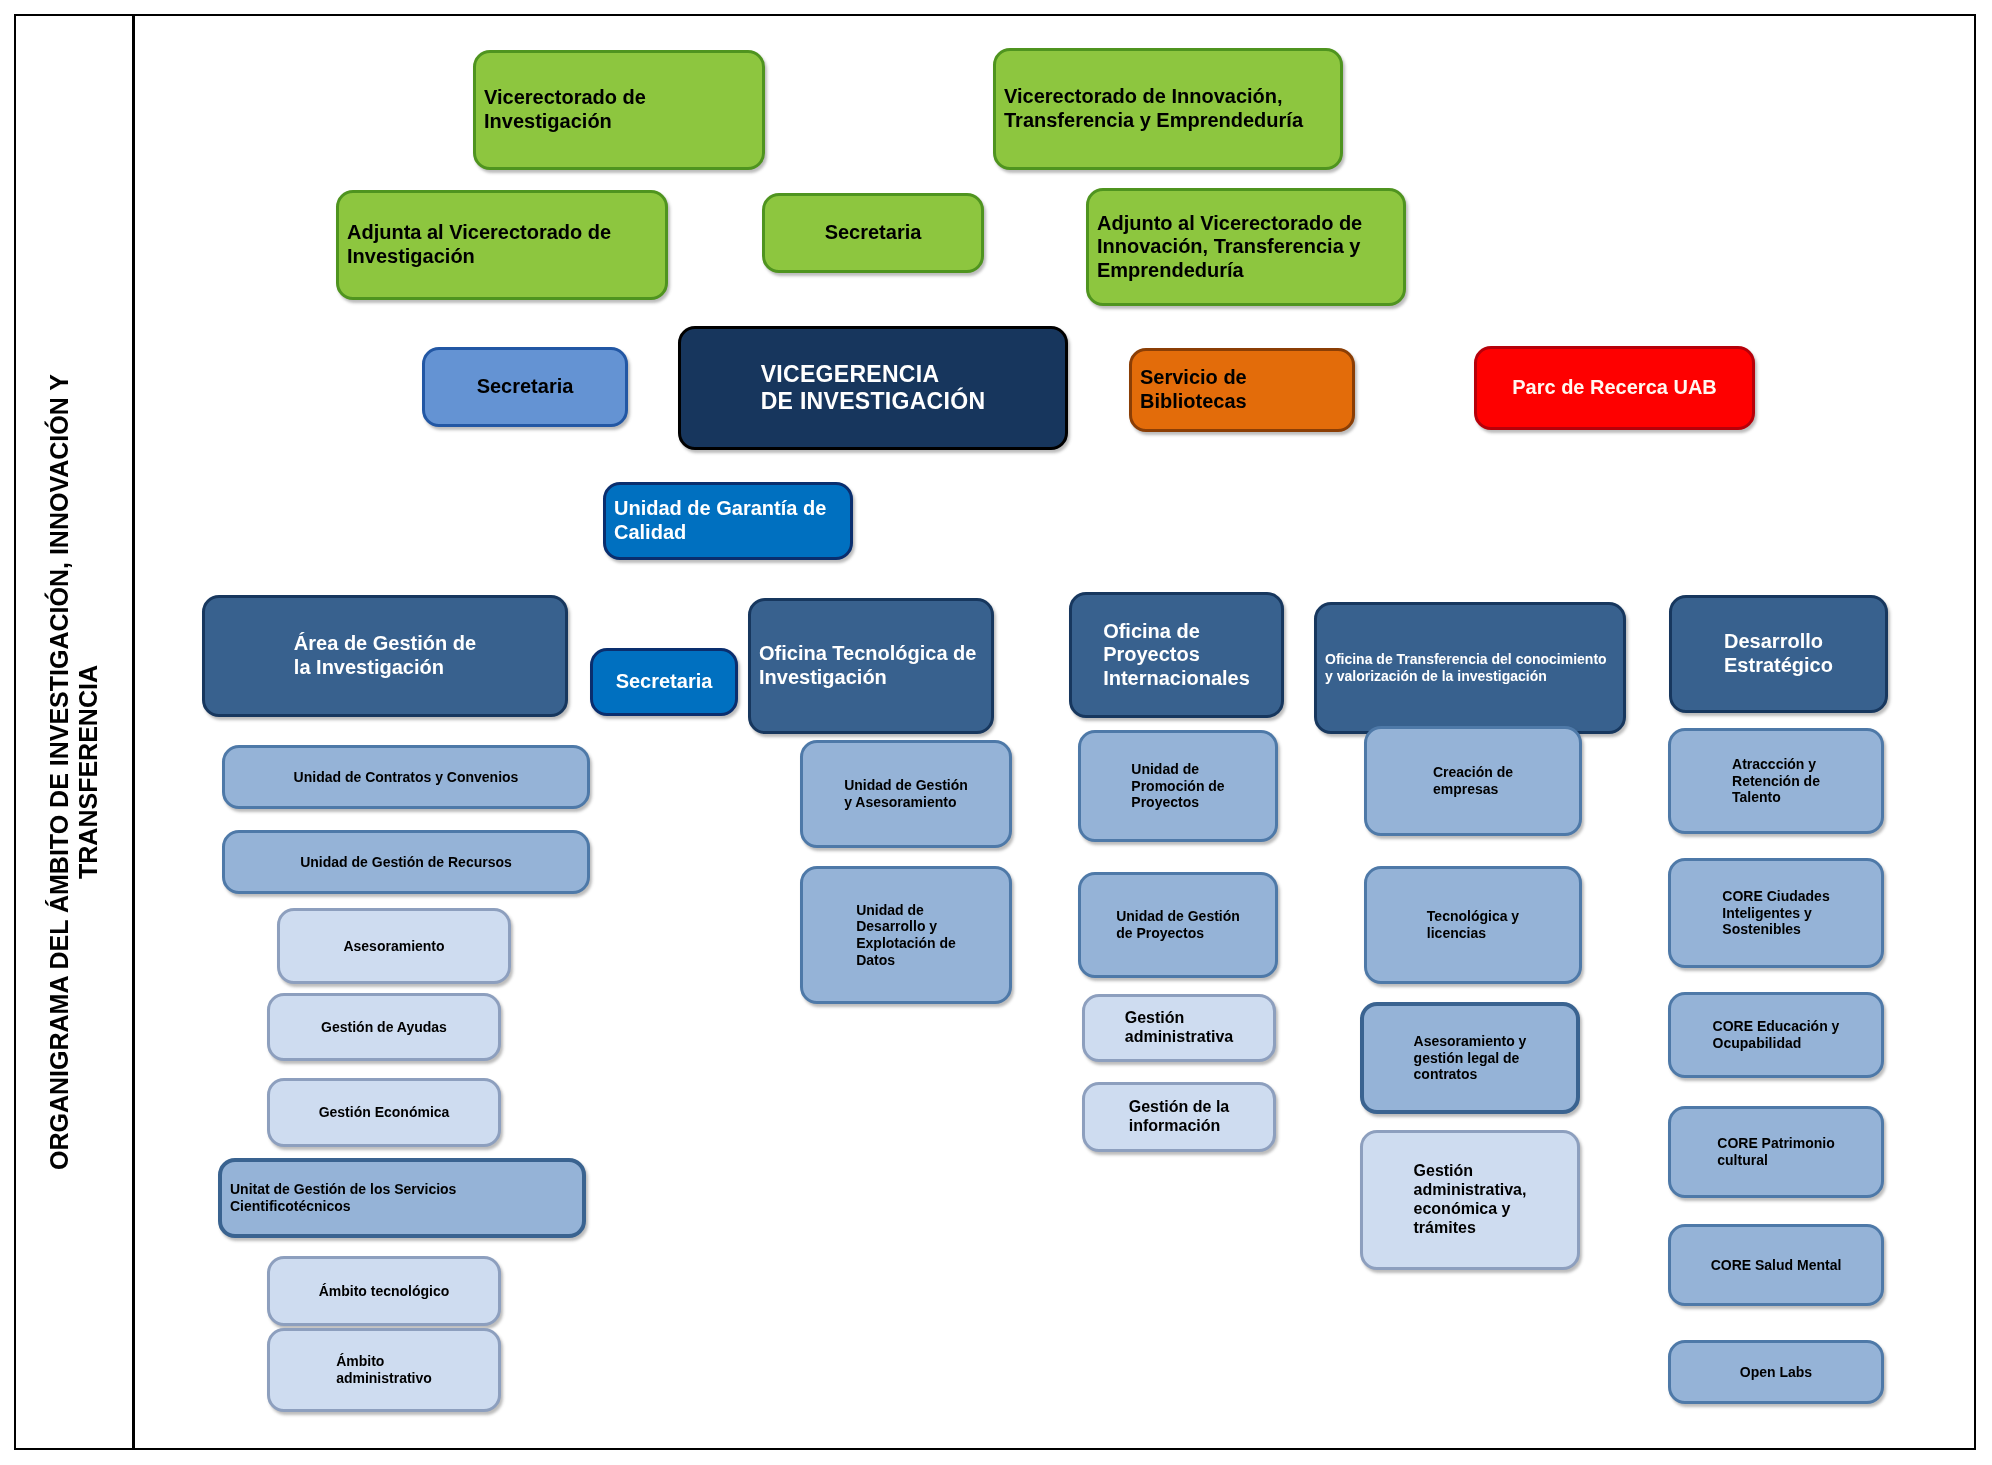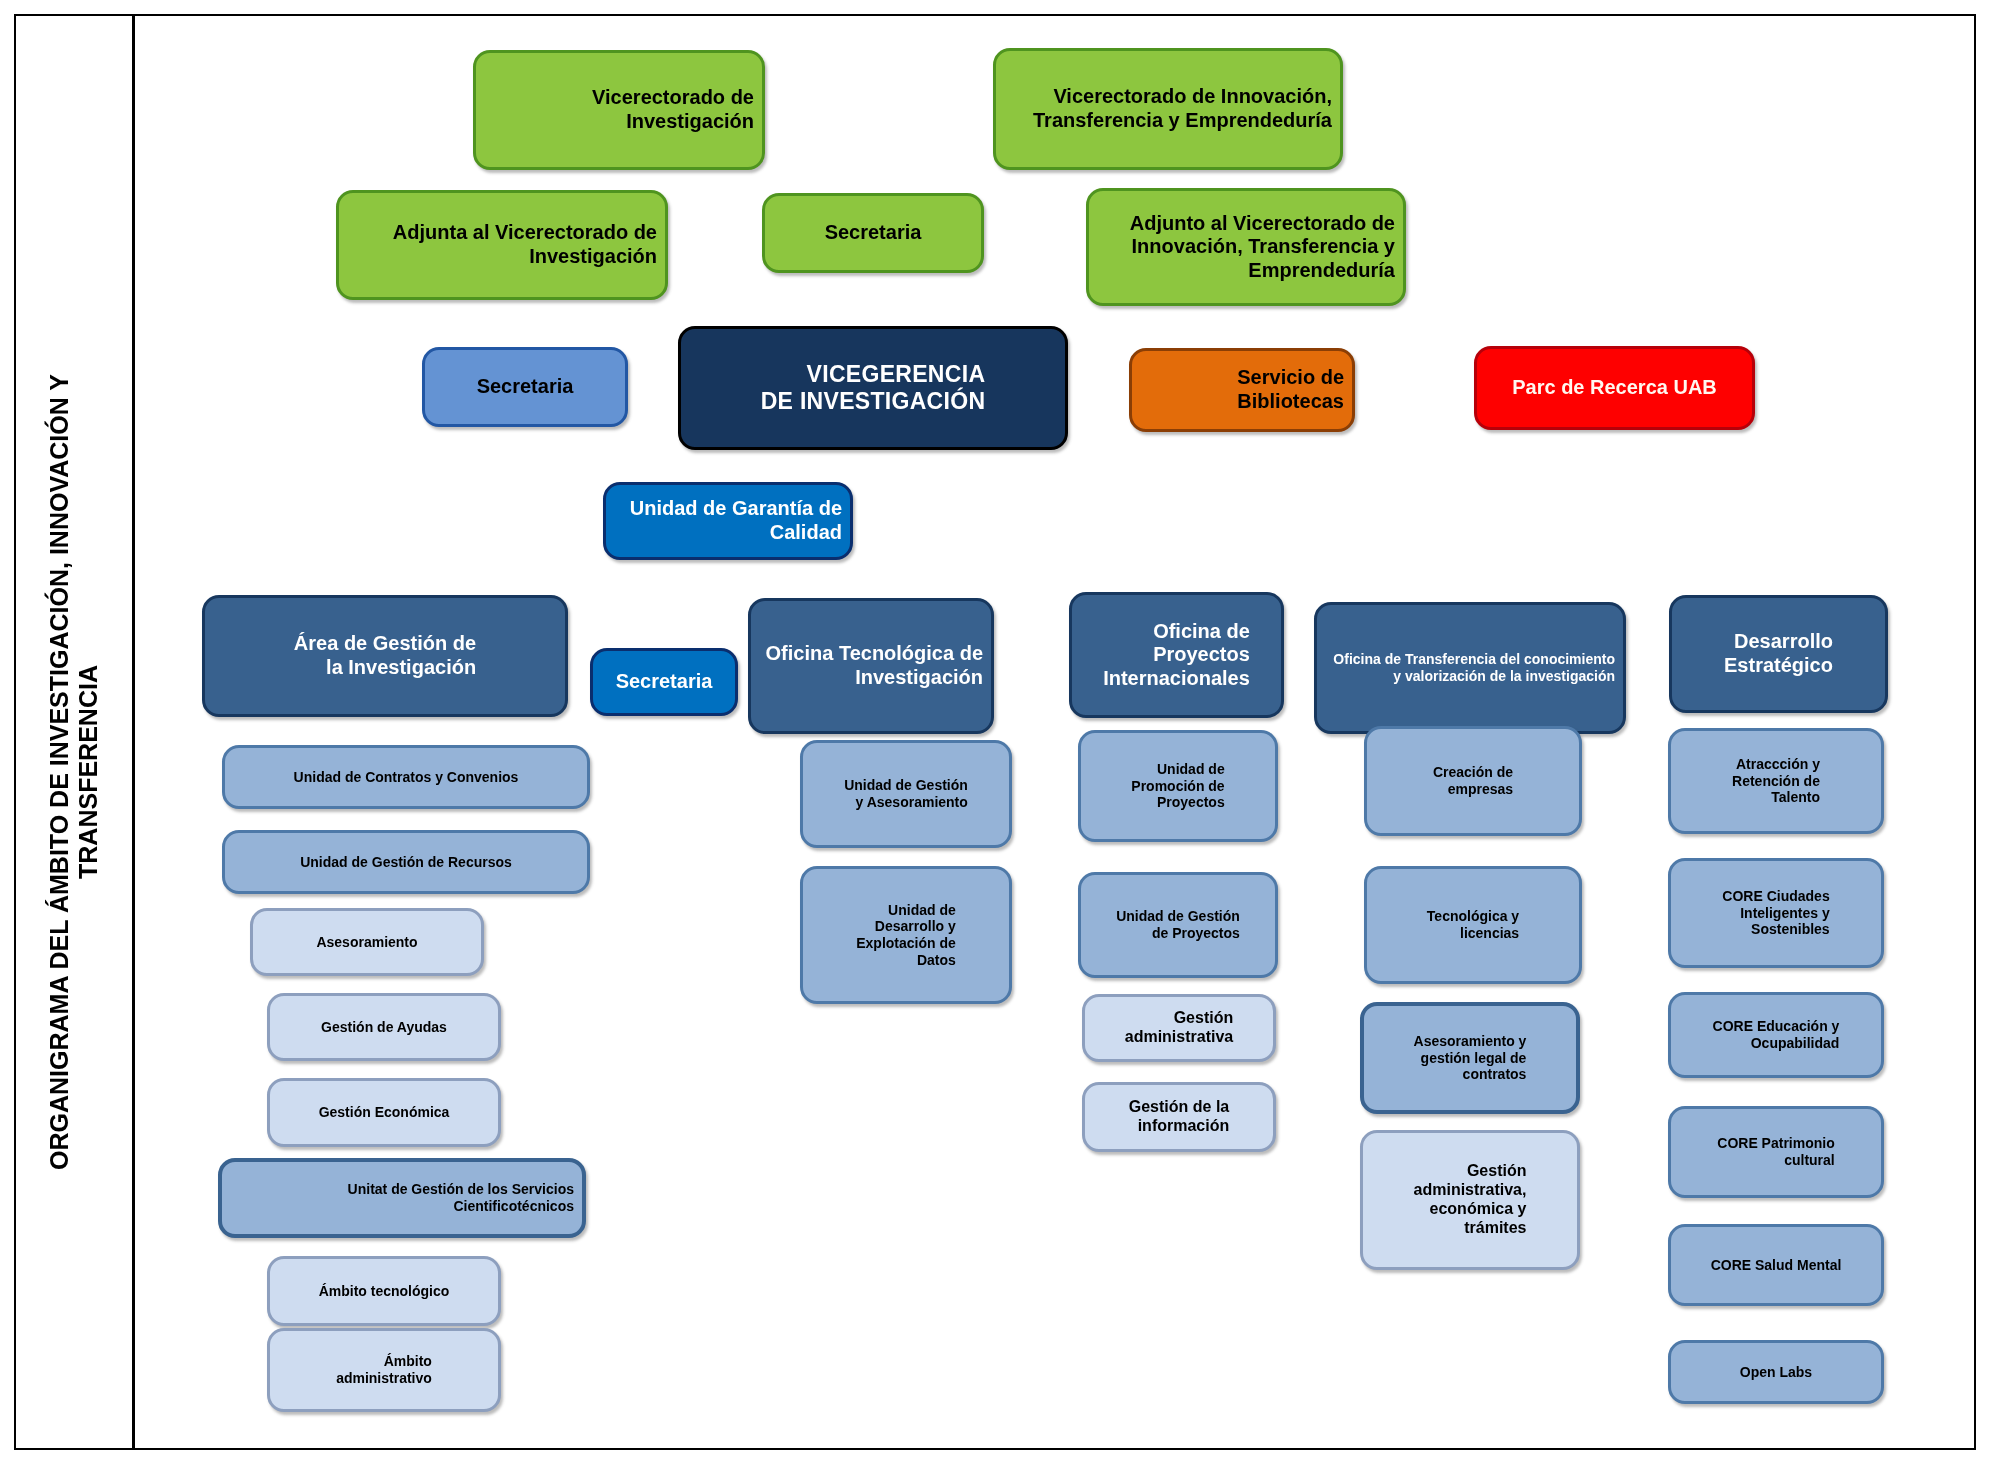--- a/index.html
+++ b/index.html
@@ -5,21 +5,21 @@
   html,body{margin:0;padding:0;background:#fff;}
   .canvas{position:relative;width:1992px;height:1465px;background:#ffffff;
           font-family:"Liberation Sans",sans-serif;overflow:hidden;}
   .frame{position:absolute;left:14px;top:14px;width:1962px;height:1436px;
          border:2px solid #000;box-sizing:border-box;}
   .divider{position:absolute;left:132px;top:14px;width:3px;height:1436px;background:#000;}
   .vtitle{position:absolute;left:74px;top:772px;width:1010px;
           transform:translate(-50%,-50%) rotate(-90deg);
           text-align:center;font-weight:700;font-size:25px;color:#000;letter-spacing:0px;}
   .box{position:absolute;box-sizing:border-box;display:flex;align-items:center;justify-content:center;
-       text-align:right;font-weight:700;border-radius:17px;padding:17px 8px;line-height:1.18;
+       text-align:left;font-weight:700;border-radius:17px;padding:17px 8px;line-height:1.18;
        white-space:pre-line;font-size:20px;color:#000;
        box-shadow:2px 3px 3px rgba(60,60,60,0.35);}
   .green {background:var(--green,#8DC63F);border:3px solid #4F941F;}
   .navy  {background:var(--navy,#17365D);border:3px solid #000000;color:#fff;}
   .steel {background:var(--steel,#38618E);border:3px solid #17375E;color:#fff;}
   .med   {background:var(--medium-blue,#95B3D7);border:3px solid #4E79A8;}
   .meddk {background:var(--medium-blue,#95B3D7);border:4px solid #3A6390;}
   .light {background:var(--light-blue,#CEDCF0);border:3px solid #8D9FBE;}
   .bblue {background:var(--bright-blue,#0070C0);border:3px solid #0A2E6E;color:#fff;}
   .mblue {background:var(--row-blue,#6493D3);border:3px solid #2257A4;}
@@ -57,21 +57,21 @@
   <div class="box steel" style="left:748px;top:598px;width:246px;height:136px">Oficina Tecnológica de Investigación</div>
   <div class="box steel" style="left:1069px;top:592px;width:215px;height:126px">Oficina de
 Proyectos
 Internacionales</div>
   <div class="box steel sm" style="left:1314px;top:602px;width:312px;height:132px">Oficina de Transferencia del conocimiento y valorización de la investigación</div>
   <div class="box steel" style="left:1669px;top:595px;width:219px;height:118px">Desarrollo
 Estratégico</div>
 
   <div class="box med sm" style="left:222px;top:745px;width:368px;height:64px">Unidad de Contratos y Convenios</div>
   <div class="box med sm" style="left:222px;top:830px;width:368px;height:64px">Unidad de Gestión de Recursos</div>
-  <div class="box light sm" style="left:250px;top:908px;width:234px;height:68px">Asesoramiento</div>
+  <div class="box light sm" style="left:277px;top:908px;width:234px;height:76px">Asesoramiento</div>
   <div class="box light sm" style="left:267px;top:993px;width:234px;height:68px">Gestión de Ayudas</div>
   <div class="box light sm" style="left:267px;top:1078px;width:234px;height:69px">Gestión Económica</div>
   <div class="box meddk sm" style="left:218px;top:1158px;width:368px;height:80px">Unitat de Gestión de los Servicios Cientificotécnicos</div>
   <div class="box light sm" style="left:267px;top:1256px;width:234px;height:70px">Ámbito tecnológico</div>
   <div class="box light sm" style="left:267px;top:1328px;width:234px;height:84px">Ámbito
 administrativo</div>
 
   <div class="box med sm" style="left:800px;top:740px;width:212px;height:108px">Unidad de Gestión
 y Asesoramiento</div>
   <div class="box med sm" style="left:800px;top:866px;width:212px;height:138px">Unidad de

